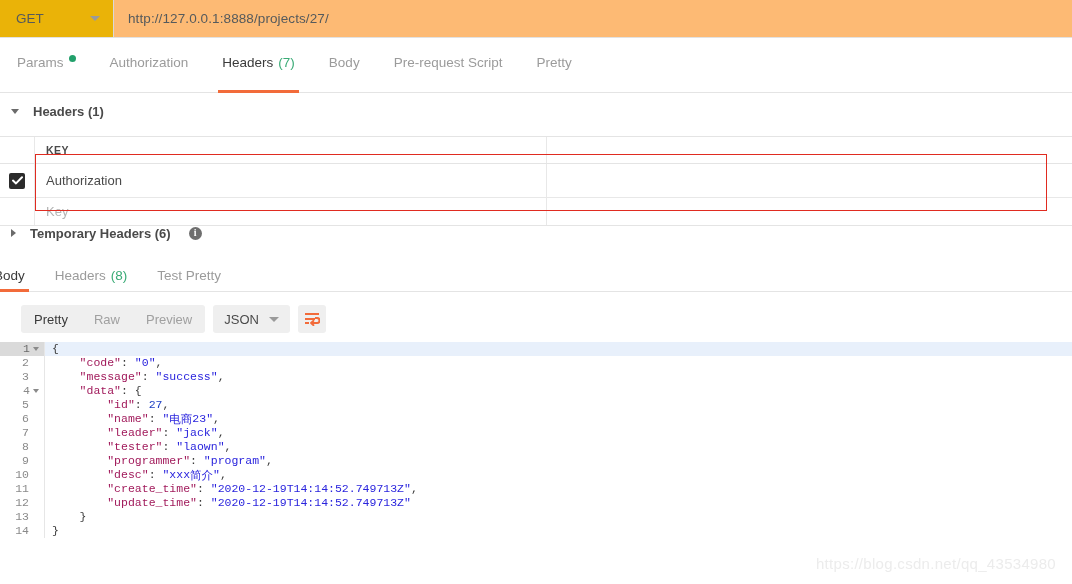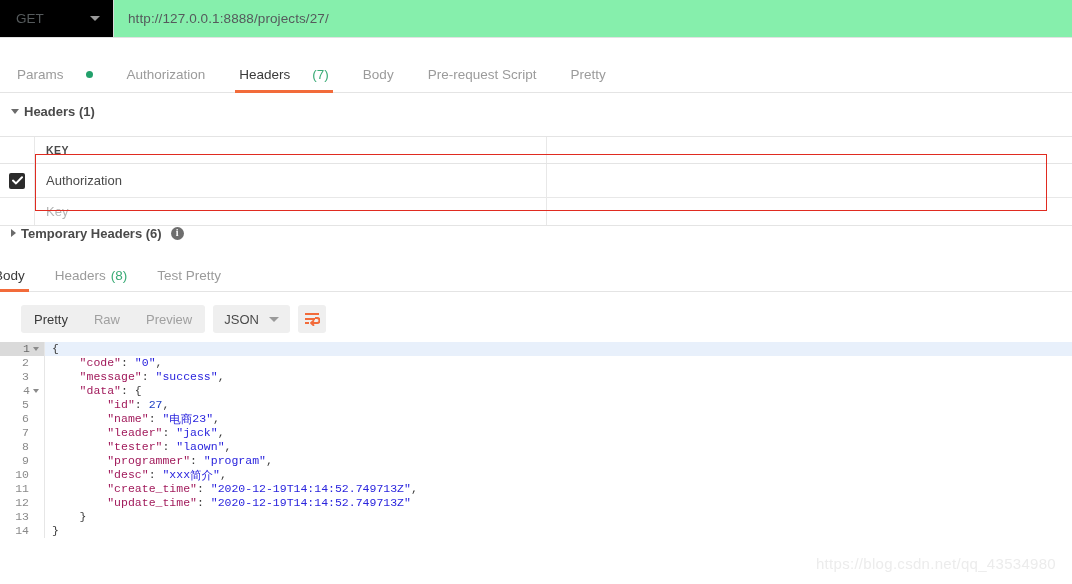--- a/index.html
+++ b/index.html
@@ -15,74 +15,74 @@
   .url-bar {
     position: absolute; left: 0; top: 0; width: 1072px; height: 38px;
     display: flex; align-items: stretch;
     background: #eceded;
     border-bottom: 1px solid #e2e2e2;
   }
   .method-select {
     width: 114px; flex: 0 0 114px;
     display: flex; align-items: center; justify-content: space-between;
     padding: 0 13px 0 16px;
-    background: #000000;
+    background: #eab308;
     border-right: 1px solid #d9d9d9;
     font-size: 13.5px; color: #555a5c;
   }
   .caret-down {
     width: 0; height: 0;
     border-left: 5px solid transparent;
     border-right: 5px solid transparent;
     border-top: 5px solid #9a9a9a;
   }
   .url-input {
     flex: 1;
     display: flex; align-items: center;
     padding: 0 14px;
-    background: #86efac;
+    background: #fdba74;
     font-size: 13.5px; color: #555a5c;
     letter-spacing: .1px;
   }
   .url-gap {
     position: absolute; left: 0; top: 38px; width: 1072px; height: 17px;
     background: #fff;
   }
 
   
   .req-tabs {
     position: absolute; left: 0; top: 55px; width: 1072px; height: 38px;
     display: flex; align-items: flex-start;
     background: #fff;
     border-bottom: 1px solid #e4e4e4;
   }
   .req-tab {
     position: relative;
     height: 38px;
-    display: flex; align-items: center; gap: 22px;
+    display: flex; align-items: flex-start; gap: 5px;
     padding: 0 17px;
     font-size: 13.5px; color: #9b9b9b;
     white-space: nowrap;
   }
   .req-tab.active { color: #3a3a3a; }
   .req-tab.active::after {
     content: ""; position: absolute;
     left: 13px; right: 13px; bottom: 0; height: 3px;
     background: #f26b3a;
   }
   .tab-count { color: #3aab76; font-size: 13.5px; }
   .green-dot {
     width: 7px; height: 7px; border-radius: 50%;
     background: #22a06b; display: inline-block;
   }
 
   
   .sec-label {
     position: absolute; left: 0; width: 1072px; height: 30px;
-    display: flex; align-items: center; gap: 5px;
+    display: flex; align-items: center; gap: 14px;
     padding-left: 11px;
     font-size: 13px; color: #4a4a4a; font-weight: 600;
   }
   .sec-label.headers1 { top: 96px; }
   .sec-label.temp     { top: 218px; }
   .tri-down {
     width: 0; height: 0;
     border-left: 4.5px solid transparent;
     border-right: 4.5px solid transparent;
     border-top: 5.5px solid #6b6b6b;

